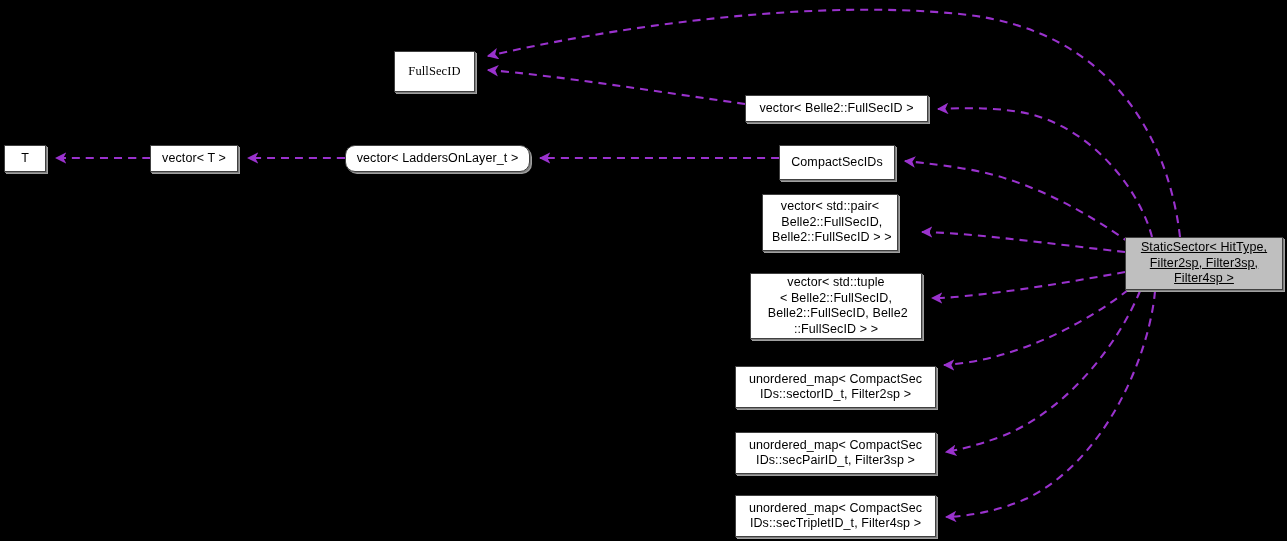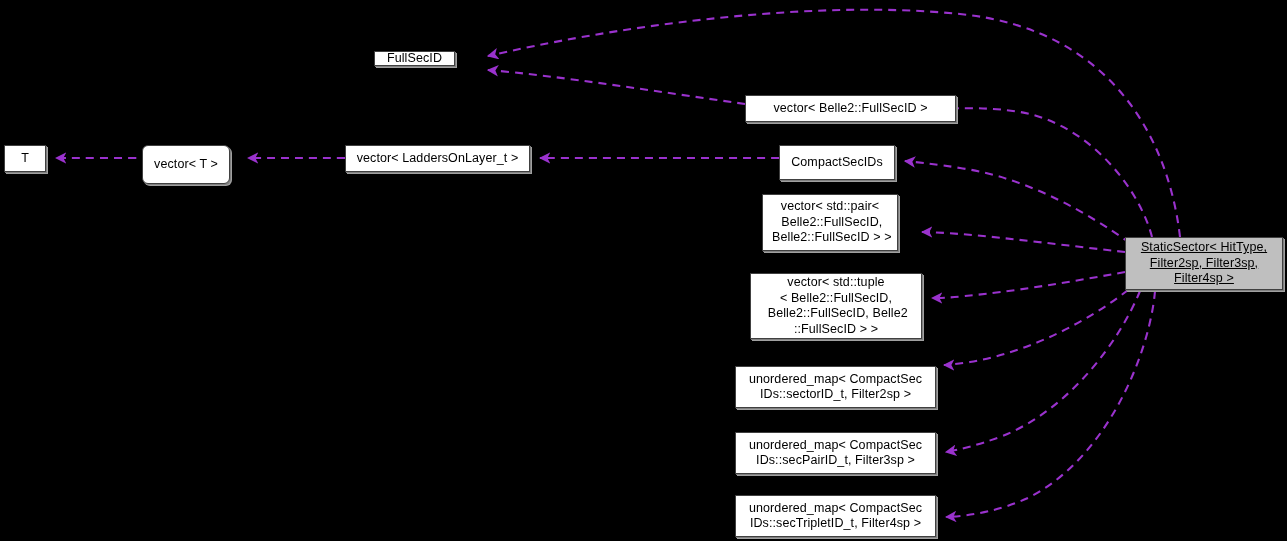--- a/index.html
+++ b/index.html
@@ -70,24 +70,24 @@
         <path d="M1125,252 C1070,246 1010,238 960,234 C945,233 932,232 922,232" marker-end="url(#arrow)"></path>
         <path d="M1125,272 C1070,282 1010,292 965,296 C948,298 938,298 932,298" marker-end="url(#arrow)"></path>
         <path d="M1128,290 C1090,320 1030,352 970,362 C956,364 948,365 944,365" marker-end="url(#arrow)"></path>
         <path d="M1140,291 C1120,340 1070,410 1000,437 C975,446 958,450 946,452" marker-end="url(#arrow)"></path>
         <path d="M1155,291 C1150,350 1110,455 1030,497 C1000,511 970,516 946,517" marker-end="url(#arrow)"></path>
       </g>
   </svg>
 
   <div id="node-layer">
       <div class="node" style="left: 4px; top: 145px; width: 42px; height: 27px;"><span class="label">T</span></div>
-      <div class="node" style="left: 142px; top: 145px; width: 88px; height: 39px; border-radius: 6px;"><span class="label">vector&lt; T &gt;</span></div>
-      <div class="node" style="left: 345px; top: 145px; width: 185px; height: 27px;"><span class="label">vector&lt; LaddersOnLayer_t &gt;</span></div>
-      <div class="node" style="left: 374px; top: 51px; width: 81px; height: 15px;"><span class="label">FullSecID</span></div>
-      <div class="node" style="left: 745px; top: 95px; width: 211px; height: 27px;"><span class="label">vector&lt; Belle2::FullSecID &gt;</span></div>
+      <div class="node" style="left: 150px; top: 145px; width: 88px; height: 27px;"><span class="label">vector&lt; T &gt;</span></div>
+      <div class="node" style="left: 345px; top: 145px; width: 185px; height: 27px; border-radius: 10px;"><span class="label">vector&lt; LaddersOnLayer_t &gt;</span></div>
+      <div class="node" style="left: 394px; top: 51px; width: 81px; height: 41px; font-family: Liberation Serif, serif;"><span class="label">FullSecID</span></div>
+      <div class="node" style="left: 745px; top: 95px; width: 183px; height: 27px;"><span class="label">vector&lt; Belle2::FullSecID &gt;</span></div>
       <div class="node" style="left: 779px; top: 145px; width: 116px; height: 35px;"><span class="label">CompactSecIDs</span></div>
       <div class="node" style="left: 762px; top: 194px; width: 136px; height: 57px;"><span class="label">vector&lt; std::pair&lt;
  Belle2::FullSecID,
  Belle2::FullSecID &gt; &gt;</span></div>
       <div class="node" style="left: 750px; top: 273px; width: 172px; height: 66px;"><span class="label">vector&lt; std::tuple
 &lt; Belle2::FullSecID,
  Belle2::FullSecID, Belle2
 ::FullSecID &gt; &gt;</span></div>
       <div class="node" style="left: 735px; top: 366px; width: 201px; height: 42px;"><span class="label">unordered_map&lt; CompactSec
 IDs::sectorID_t, Filter2sp &gt;</span></div>

